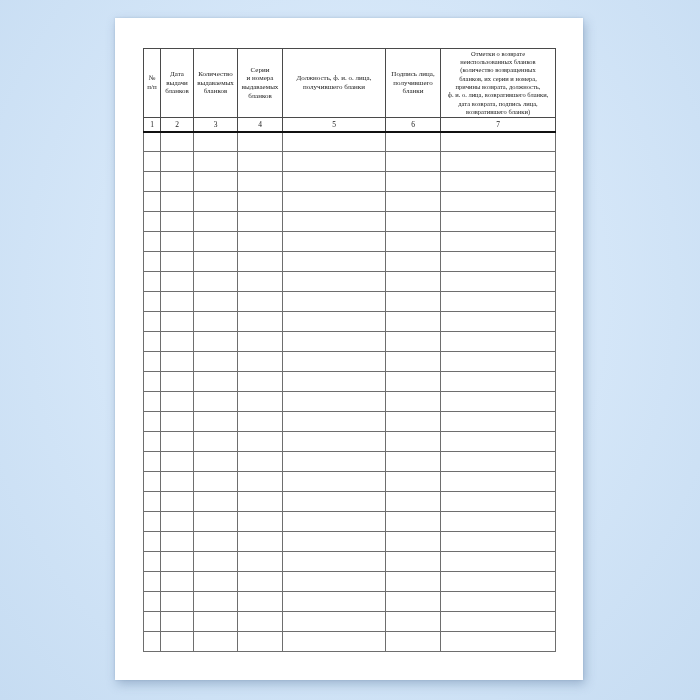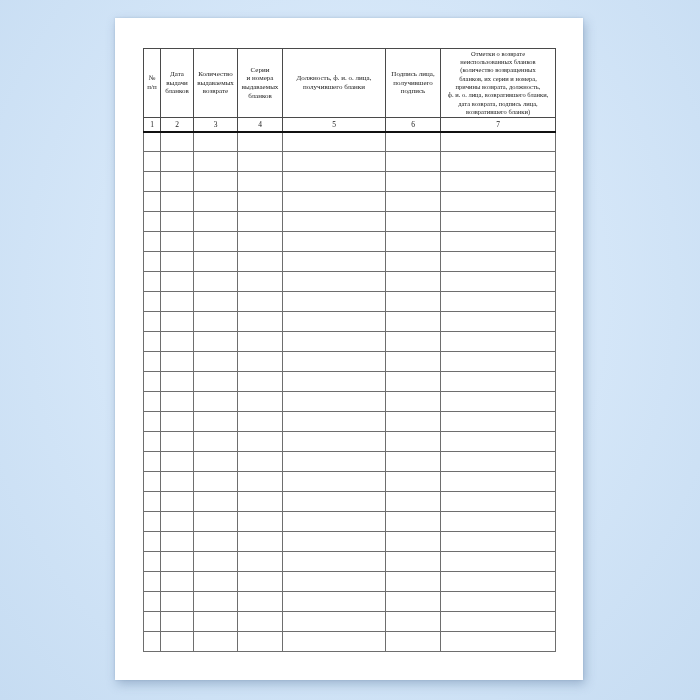--- a/index.html
+++ b/index.html
@@ -95,30 +95,30 @@
       </colgroup>
       <thead>
         <tr class="header-row">
           <th class="col-1">№
 п/п</th>
           <th class="col-2">Дата
 выдачи
 бланков</th>
           <th class="col-3">Количество
 выдаваемых
-возврате</th>
+бланков</th>
           <th class="col-4">Серии
 и номера
 выдаваемых
 бланков</th>
           <th class="col-5">Должность, ф. и. о. лица,
 получившего бланки</th>
           <th class="col-6">Подпись лица,
 получившего
-подпись</th>
+бланки</th>
           <th class="col-7">Отметки о возврате
 неиспользованных бланков
 (количество возвращенных
 бланков, их серии и номера,
 причины возврата, должность,
 ф. и. о. лица, возвратившего бланки,
 дата возврата, подпись лица,
 возвратившего бланки)</th>
         </tr>
         <tr class="numbering-row">

